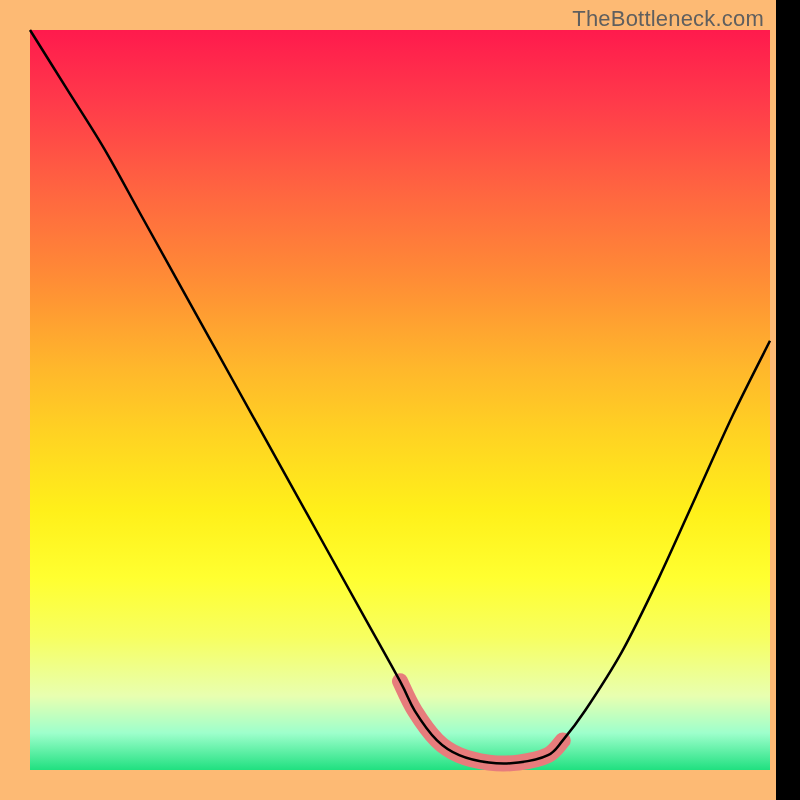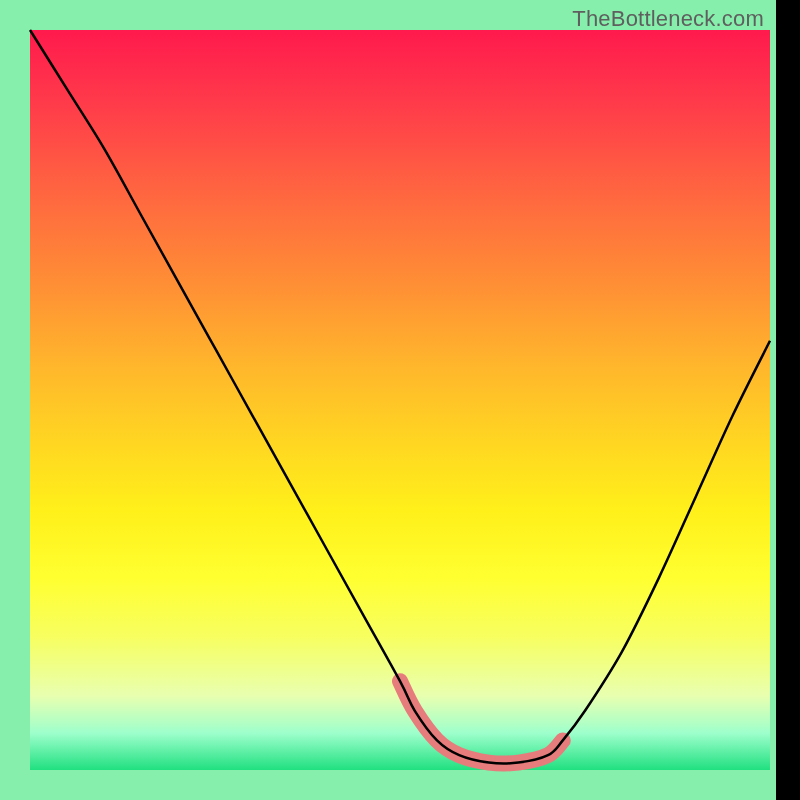--- a/index.html
+++ b/index.html
@@ -10,21 +10,21 @@
     background: #000;
     overflow: hidden;
     font-family: Arial, Helvetica, sans-serif;
   }
   .frame {
     position: absolute;
     left: 0;
     top: 0;
     width: 776px;
     height: 800px;
-    background: #86efac;
+    background: #fdba74;
   }
   .plot {
     position: absolute;
     left: 30px;
     top: 30px;
     width: 740px;
     height: 740px;
     background: linear-gradient(to bottom,
       #ff1a4d 0%,
       #ff3b4a 10%,

